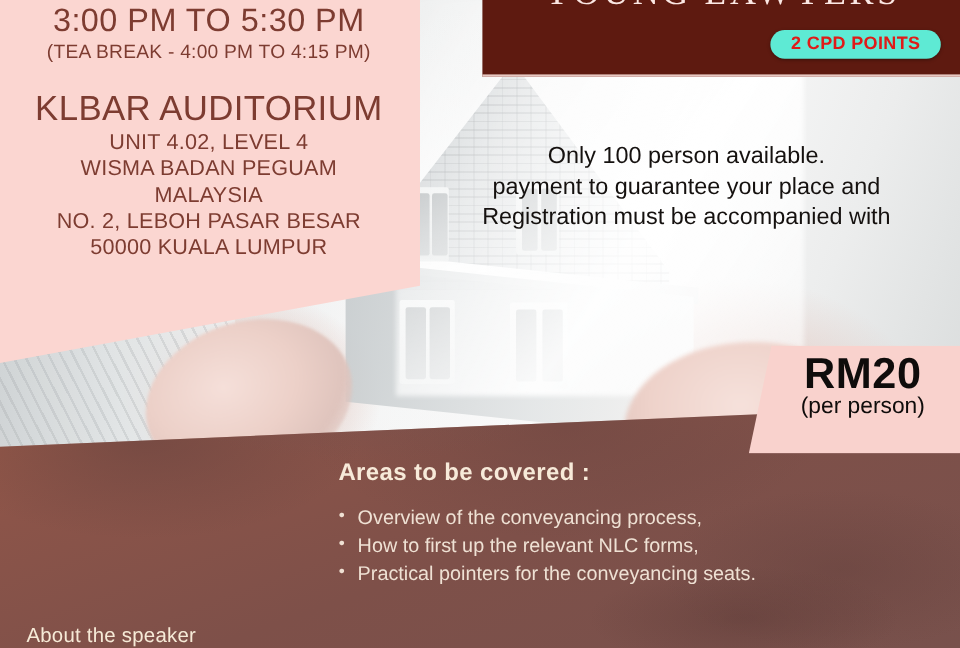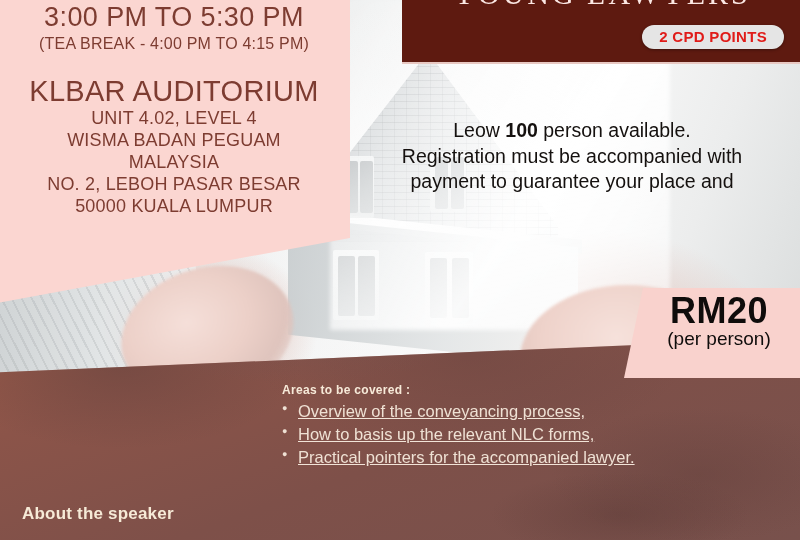--- a/index.html
+++ b/index.html
@@ -87,21 +87,21 @@
   .header-title {
     position:absolute; left:0; right:0; top:-21px;
     text-align:center;
     font-family:"Liberation Serif", serif;
     font-size:30px; letter-spacing:3px;
     color:#fbe7e3;
     white-space:nowrap;
   }
   .cpd-badge {
     position:absolute; right:18px; top:27px;
-    background:#e5e5e5;
+    background:#5eead4;
     color:#e01b18;
     font-size:15px; font-weight:bold; letter-spacing:.3px;
     padding:3px 17px 4px;
     border-radius:13px;
     box-shadow:0 1px 3px rgba(0,0,0,.35);
     white-space:nowrap;
   }
 
   
   .pink-panel {
@@ -122,21 +122,21 @@
   
   .reg-note {
     position:absolute; left:352px; top:118px; width:440px;
     z-index:4;
     text-align:center;
     color:#15110f;
     font-size:19.5px;
     line-height:1.32;
   }
   .reg-note .l1 { white-space:nowrap; }
-  .reg-note b { font-weight:bold;margin-top:27px; }
+  .reg-note b { font-weight:normal;margin-top:27px; }
 
   
   .rm-panel {
     position:absolute; left:624px; top:288px; width:190px; height:90px;
     background:#f9d2cd;
     clip-path:polygon(10% 0%, 100% 0%, 100% 100%, 0% 100%);
     z-index:7;
     text-align:center;
     padding-top:4px;
     color:#0f0c0b;
@@ -162,40 +162,40 @@
       radial-gradient(ellipse 180px 60px at 620px 190px, rgba(92,58,54,.45), rgba(92,58,54,0) 72%);
     clip-path:polygon(0% 22%, 100% 6%, 100% 100%, 0% 100%);
     z-index:3; pointer-events:none;
   }
 
   .areas {
     position:absolute; left:282px; top:383px; z-index:8;
     color:#f2e4d8;
   }
   .areas-title {
-    font-size:12px; font-weight:bold; letter-spacing:.3px;
+    font-size:20px; font-weight:bold; letter-spacing:.3px;
     color:#f7ead9;
-    margin-bottom:3px;
-  }
-  .areas ul { list-style:none;text-decoration:underline; }
+    margin-bottom:15px;
+  }
+  .areas ul { list-style:none; }
   .areas li {
     font-size:16.5px; line-height:1.40; color:#efe1d4;
     position:relative; padding-left:16px; white-space:nowrap;
   }
   .areas li::before {
     content:"\25CF"; position:absolute; left:0; top:0;
     font-size:9px; line-height:1.9; color:#efe1d4;
   }
 
   .about {
     position:absolute; left:22px; bottom:0; width:778px; z-index:8;
   }
   .about-title {
-    font-size:17px; font-weight:bold; color:#f6ead7;
-    letter-spacing:.2px; margin-bottom:16px;
+    font-size:17px; font-weight:normal; color:#f6ead7;
+    letter-spacing:.2px; margin-bottom:0;
   }
   .about-row { display:flex; align-items:flex-start; gap:14px; }
   .speaker-photo {
     width:68px; height:48px; flex:0 0 auto;
     background:
       radial-gradient(ellipse 22px 18px at 64% 78%, #1b1310 0%, #2a1d18 55%, rgba(60,44,38,0) 80%),
       radial-gradient(ellipse 16px 14px at 22% 35%, #d9c49a 0%, #b89d73 60%, rgba(150,125,95,0) 85%),
       linear-gradient(120deg,#9d8b6e 0%,#6e5f4c 35%,#cbbfa8 65%,#e8e2d6 100%);
     border:1px solid #d9cfc4;
   }
@@ -245,36 +245,36 @@
     <div class="tea-line">(TEA BREAK - 4:00 PM TO 4:15 PM)</div>
     <div class="venue-name">KLBAR AUDITORIUM</div>
     <div class="venue-line">UNIT 4.02, LEVEL 4</div>
     <div class="venue-line">WISMA BADAN PEGUAM</div>
     <div class="venue-line">MALAYSIA</div>
     <div class="venue-line">NO. 2, LEBOH PASAR BESAR</div>
     <div class="venue-line">50000 KUALA LUMPUR</div>
   </div>
 
   <div class="reg-note">
-    <div class="l1"><span>Leow </span><b>100</b><span> person available.</span></div>
+    <div class="l1"><span>Only </span><b>100</b><span> person available.</span></div>
+    <div>payment to guarantee your place and</div>
     <div>Registration must be accompanied with</div>
-    <div>payment to guarantee your place and</div>
   </div>
 
   <div class="rm-panel">
     <div class="rm-price">RM20</div>
     <div class="rm-sub">(per person)</div>
   </div>
 
   <div class="areas">
     <div class="areas-title">Areas to be covered :</div>
     <ul>
       <li>Overview of the conveyancing process,</li>
-      <li>How to basis up the relevant NLC forms,</li>
-      <li>Practical pointers for the accompanied lawyer.</li>
+      <li>How to first up the relevant NLC forms,</li>
+      <li>Practical pointers for the conveyancing seats.</li>
     </ul>
   </div>
 
   <div class="about">
     <div class="about-title">About the speaker</div>
   </div>
 
 </div>
 
 </body></html>

